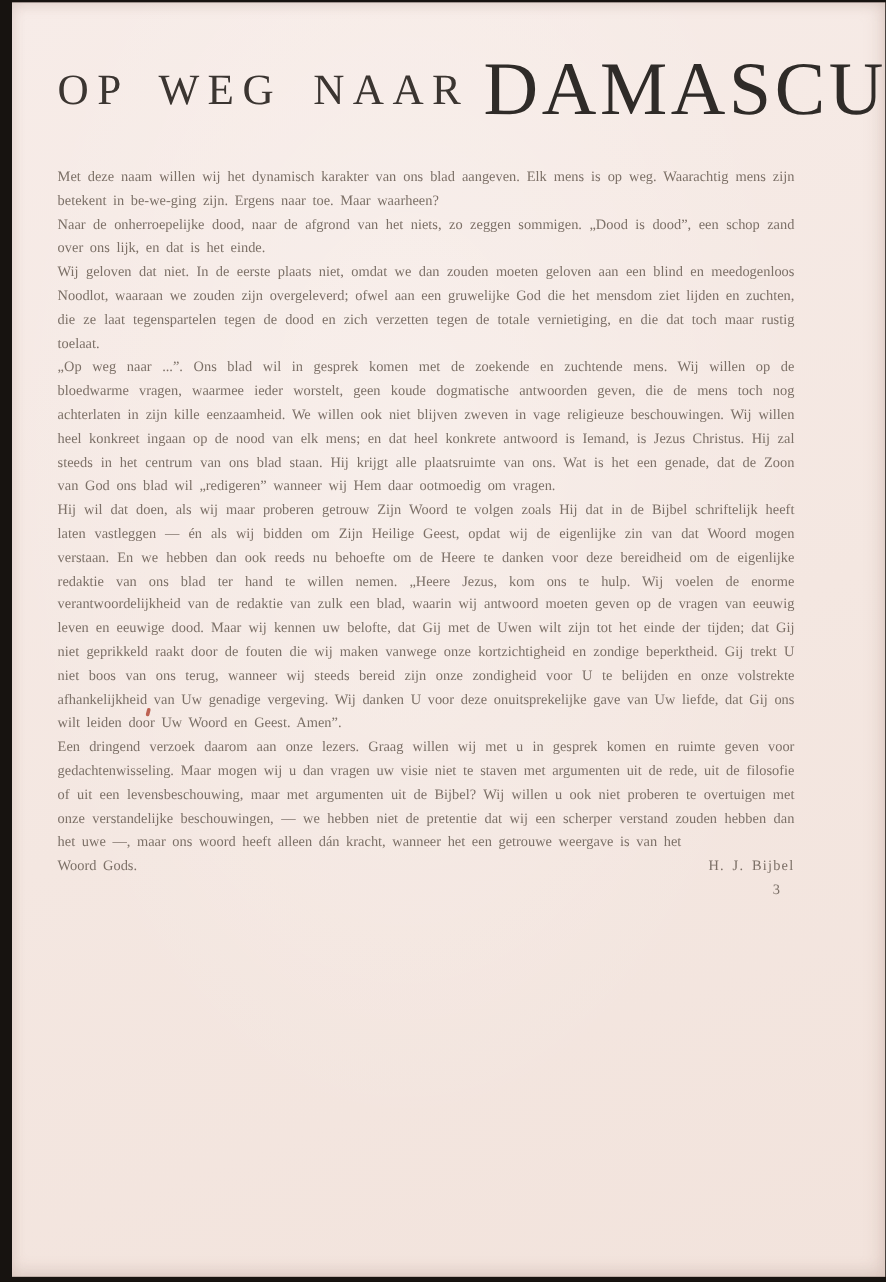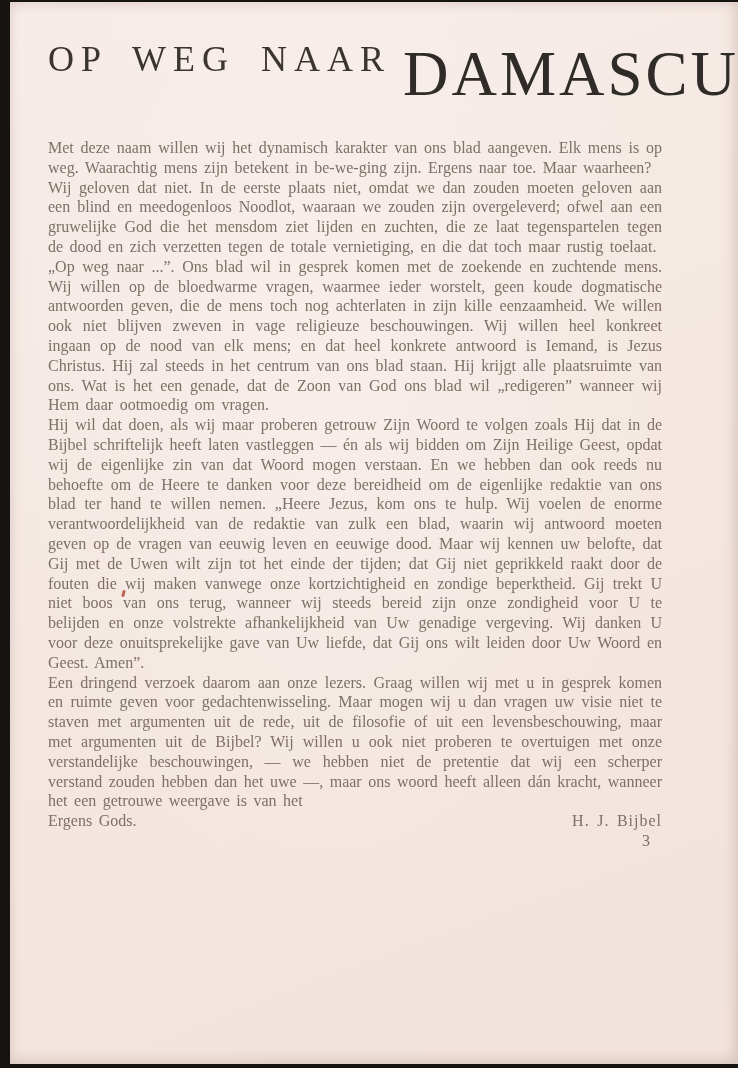--- a/index.html
+++ b/index.html
@@ -24,39 +24,39 @@
     background:
       radial-gradient(ellipse at 45% 35%, rgba(255,255,255,0.25), rgba(255,255,255,0) 60%),
       linear-gradient(160deg, #f7ece8 0%, #f4e7e1 55%, #f2e3dc 100%);
     box-shadow:
       inset -5px 0 14px rgba(170,140,130,0.18),
       inset 0 -6px 12px rgba(120,90,80,0.10),
       inset 0 4px 8px rgba(160,130,120,0.10);
   }
   .title-row {
     display: flex;
-    align-items: flex-start;
+    align-items: center;
     margin: 36px 76px 0 38px;
     white-space: nowrap;
   }
   .title-prefix {
     font-size: 36px;
     letter-spacing: 7px;
     word-spacing: 10px;
     color: #3b3531;
   }
   .title-main {
     font-size: 63px;
     letter-spacing: 3px;
     color: #2f2b28;
     margin-left: 12px;
   }
   .body {
     margin: 27px 76px 0 38px;
-    font-size: 16px;
+    font-size: 12px;
     line-height: 19.8px;
     color: #7c7067;
     text-align: justify;
     word-spacing: 2.5px;
   }
   .body p {
     margin: 0;
     padding: 0;
   }
   .last-line {
@@ -90,27 +90,28 @@
 <div class="photo">
   <div class="paper">
 
     <header class="title-row">
       <span class="title-prefix">OP WEG NAAR</span>
       <span class="title-main">DAMASCUS</span>
     </header>
 
     <main class="body">
       <p>Met deze naam willen wij het dynamisch karakter van ons blad aangeven. Elk mens is op weg. Waarachtig mens zijn betekent in be-we-ging zijn. Ergens naar toe. Maar waarheen?</p>
+      <p>Naar de onherroepelijke dood, naar de afgrond van het niets, zo zeggen sommigen. „Dood is dood”, een schop zand over ons lijk, en dat is het einde.</p>
       <p>Wij geloven dat niet. In de eerste plaats niet, omdat we dan zouden moeten geloven aan een blind en meedogenloos Noodlot, waaraan we zouden zijn overgeleverd; ofwel aan een gruwelijke God die het mensdom ziet lijden en zuchten, die ze laat tegenspartelen tegen de dood en zich verzetten tegen de totale vernietiging, en die dat toch maar rustig toelaat.</p>
       <p>„Op weg naar ...”. Ons blad wil in gesprek komen met de zoekende en zuchtende mens. Wij willen op de bloedwarme vragen, waarmee ieder worstelt, geen koude dogmatische antwoorden geven, die de mens toch nog achterlaten in zijn kille eenzaamheid. We willen ook niet blijven zweven in vage religieuze beschouwingen. Wij willen heel konkreet ingaan op de nood van elk mens; en dat heel konkrete antwoord is Iemand, is Jezus Christus. Hij zal steeds in het centrum van ons blad staan. Hij krijgt alle plaatsruimte van ons. Wat is het een genade, dat de Zoon van God ons blad wil „redigeren” wanneer wij Hem daar ootmoedig om vragen.</p>
       <p>Hij wil dat doen, als wij maar proberen getrouw Zijn Woord te volgen zoals Hij dat in de Bijbel schriftelijk heeft laten vastleggen — én als wij bidden om Zijn Heilige Geest, opdat wij de eigenlijke zin van dat Woord mogen verstaan. En we hebben dan ook reeds nu behoefte om de Heere te danken voor deze bereidheid om de eigenlijke redaktie van ons blad ter hand te willen nemen. „Heere Jezus, kom ons te hulp. Wij voelen de enorme verantwoordelijkheid van de redaktie van zulk een blad, waarin wij antwoord moeten geven op de vragen van eeuwig leven en eeuwige dood. Maar wij kennen uw belofte, dat Gij met de Uwen wilt zijn tot het einde der tijden; dat Gij niet geprikkeld raakt door de fouten die wij maken vanwege onze kortzichtigheid en zondige beperktheid. Gij trekt U niet boos van ons terug, wanneer wij steeds bereid zijn onze zondigheid voor U te belijden en onze volstrekte afhankelijkheid van Uw genadige vergeving. Wij danken U voor deze onuitsprekelijke gave van Uw liefde, dat Gij ons wilt leiden door Uw Woord en Geest. Amen”.</p>
       <p>Een dringend verzoek daarom aan onze lezers. Graag willen wij met u in gesprek komen en ruimte geven voor gedachtenwisseling. Maar mogen wij u dan vragen uw visie niet te staven met argumenten uit de rede, uit de filosofie of uit een levensbeschouwing, maar met argumenten uit de Bijbel? Wij willen u ook niet proberen te overtuigen met onze verstandelijke beschouwingen, — we hebben niet de pretentie dat wij een scherper verstand zouden hebben dan het uwe —, maar ons woord heeft alleen dán kracht, wanneer het een getrouwe weergave is van het</p>
 
       <div class="last-line">
-        <span>Ergens Gods.</span>
+        <span>Woord Gods.</span>
         <span class="signature">H. J. Bijbel</span>
       </div>
 
       <div class="page-num">3</div>
     </main>
 
     <span class="artifact"></span>
   </div>
 </div>
 

